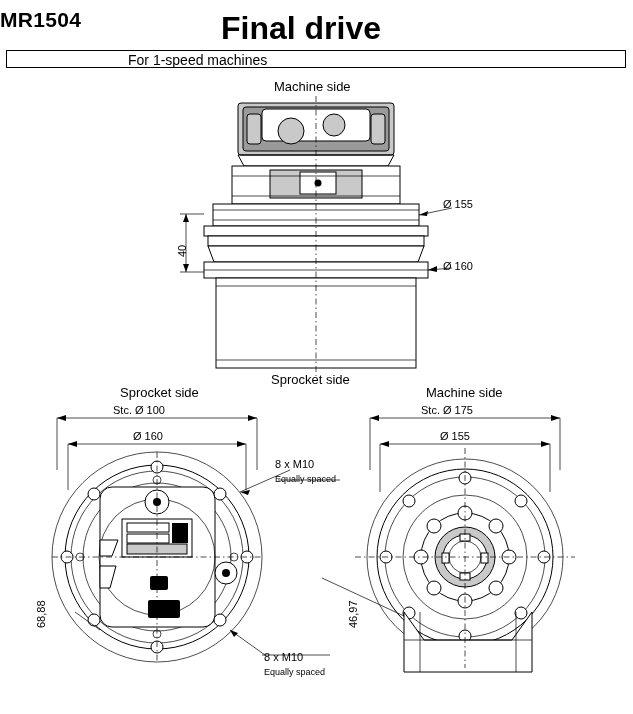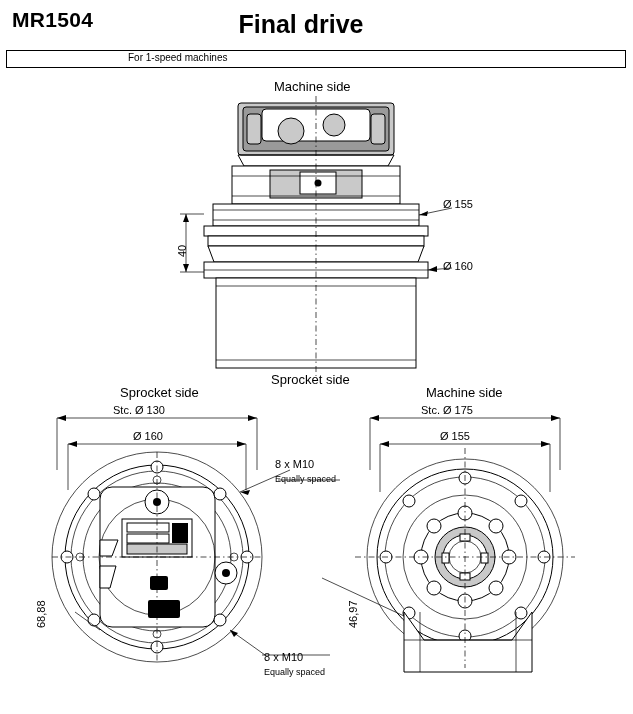--- a/index.html
+++ b/index.html
@@ -11,44 +11,44 @@
     font-family: "Liberation Sans", sans-serif;
     color: #000000;
     position: relative;
     overflow: hidden;
   }
   .page { position: relative; width: 633px; height: 714px; }
 
   
   .model-code {
     position: absolute;
-    left: 12px; top: 8px;
+    left: 0; top: 8px;
     font-size: 21px;
     font-weight: bold;
     letter-spacing: 0.3px;
   }
   .main-title {
     position: absolute;
     left: 0; top: 10px;
     width: 602px;
     text-align: center;
-    font-size: 25px;
+    font-size: 32px;
     font-weight: bold;
   }
   .note-bar {
     position: absolute;
     left: 6px; top: 50px;
     width: 620px; height: 18px;
     border: 1px solid #000;
     background: #fff;
   }
   .note-bar-text {
     position: absolute;
     left: 104px; top: 52px;
-    font-size: 10px;
+    font-size: 14px;
     padding-left: 24px;
   }
 
   
   .caption {
     position: absolute;
     font-weight: normal;
     font-size: 13px;
     white-space: nowrap;
   }
@@ -279,21 +279,21 @@
       <line class="ln-t" x1="550" y1="444" x2="550" y2="492"></line>
 
       <line class="ln-t" x1="404" y1="616" x2="322" y2="578"></line>
     </g>
   </svg>
 
   <div class="dim" style="left:443px; top:198px;">Ø 155</div>
   <div class="dim" style="left:443px; top:260px;">Ø 160</div>
   <div class="dim rot-v" style="left:176px; top:257px;">40</div>
 
-  <div class="dim" style="left:113px; top:404px;">Stc. Ø 130</div>
+  <div class="dim" style="left:113px; top:404px;">Stc. Ø 100</div>
   <div class="dim" style="left:133px; top:430px;">Ø 160</div>
   <div class="dim rot-v" style="left:35px; top:628px;">68,88</div>
   <div class="dim" style="left:275px; top:458px; font-weight:normal;">8 x M10</div>
   <div class="dim dim-small" style="left:275px; top:474px;">Equally spaced</div>
   <div class="dim" style="left:264px; top:651px;">8 x M10</div>
   <div class="dim dim-small" style="left:264px; top:667px;">Equally spaced</div>
 
   <div class="dim" style="left:421px; top:404px;">Stc. Ø 175</div>
   <div class="dim" style="left:440px; top:430px;">Ø 155</div>
   <div class="dim rot-v" style="left:347px; top:628px;">46,97</div>

